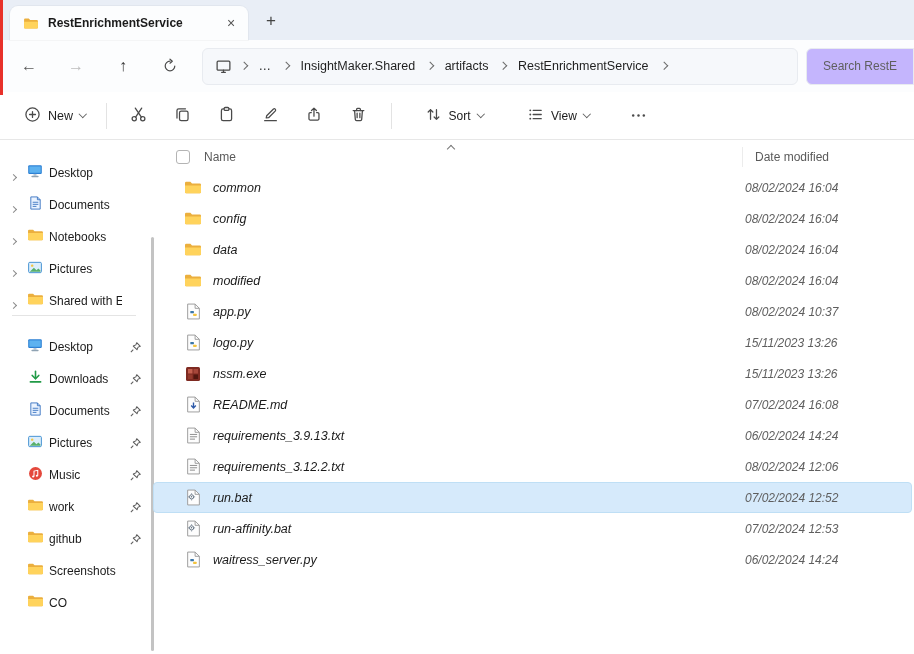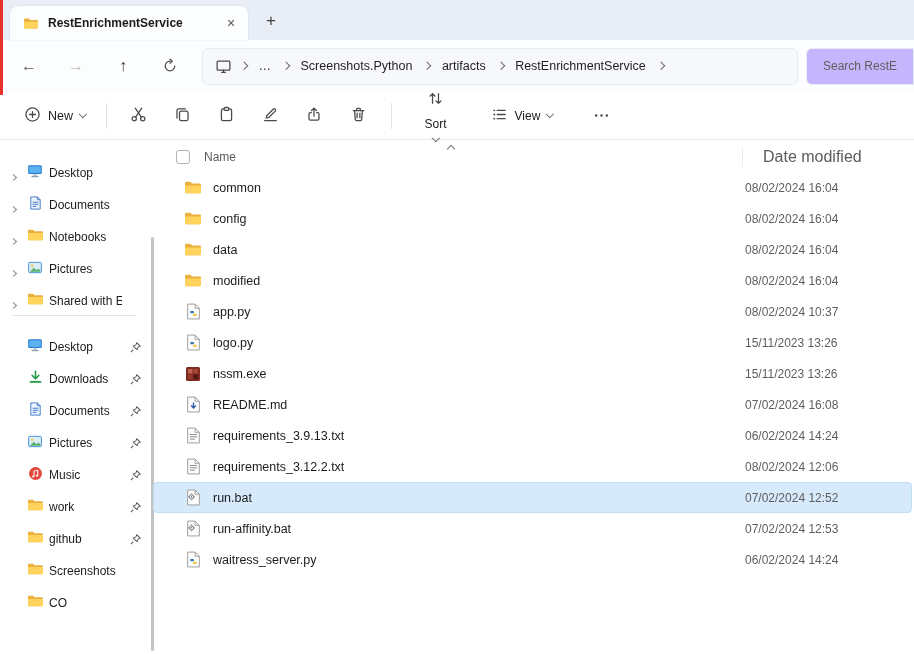--- a/index.html
+++ b/index.html
@@ -48,21 +48,21 @@
     font-family: "Liberation Sans", sans-serif; font-size: 12px; color: #5f5f5f; white-space: nowrap;
   }
 
   
   .toolbar { height: 48px; display: flex; align-items: center; padding: 0 14px; background: #fff; border-bottom: 1px solid #e7e7e7; }
   .tb-new { display: flex; align-items: center; gap: 7px; padding: 7px 10px; border-radius: 5px; flex: 0 0 auto; }
   .tb-new-label { font-size: 12.5px; color: #1f1f1f; }
   .tb-sep { width: 1px; height: 26px; background: #e3e3e3; margin: 0 10px; flex: 0 0 auto; }
   .tb-icon-btn { width: 40px; height: 36px; display: flex; align-items: center; justify-content: center; border-radius: 5px; margin: 0 2px; flex: 0 0 auto; }
   .tb-drop { display: flex; align-items: center; gap: 7px; padding: 7px 9px; border-radius: 5px; flex: 0 0 auto; }
-  .tb-drop.sort { margin-left: 14px; flex-direction: column; }
+  .tb-drop.sort { margin-left: 14px; }
   .tb-drop.view { margin-left: 26px; }
   .tb-more { width: 36px; height: 36px; display: flex; align-items: center; justify-content: center; margin-left: 22px; border-radius: 5px; }
   .chev-down { display: inline-block; width: 5.5px; height: 5.5px; border-right: 1.2px solid #5f5f5f; border-bottom: 1.2px solid #5f5f5f; transform: rotate(45deg); margin-top: -3px; }
 
   
   .app-body { display: flex; height: 514px; position: relative; }
 
   
   .sidebar { width: 148px; padding-top: 8px; overflow: hidden; flex: 0 0 auto; }
   .side-item { display: flex; align-items: flex-end; height: 32px; padding-left: 4px; gap: 5px; border-radius: 4px; margin: 0 1px; }
@@ -75,22 +75,22 @@
 
   .side-scroll { position: absolute; left: 148px; top: 0; width: 8px; height: 100%; flex: 0 0 auto; }
   .side-scroll .thumb { position: absolute; left: 2.5px; top: 97px; width: 3px; height: calc(100% - 100px); background: #c3c3c3; border-radius: 2px; }
 
   
   .content { flex: 1; padding-top: 2px; position: relative; overflow: hidden; }
   .list-header { display: flex; align-items: center; height: 30px; padding-left: 28px; color: #5a5a5a; position: relative; }
   .hdr-checkbox { width: 14px; height: 14px; border: 1px solid #b4b4b4; border-radius: 3px; background: #fff; margin-right: 14px; flex: 0 0 auto; }
   .hdr-name { flex: 1; font-size: 12px; }
   .sort-caret { position: absolute; left: 300px; top: 4px; width: 6px; height: 6px; border-right: 1.2px solid #777; border-bottom: 1.2px solid #777; transform: rotate(-135deg); }
-  .hdr-date { width: 172px; font-size: 16px; border-left: 1px solid #ececec; padding-left: 20px; height: 20px; display: flex; align-items: center; flex: 0 0 auto; }
-  .file-row { display: flex; align-items: center; height: 31px; padding-left: 30px; border: 1px solid transparent; border-radius: 4px; margin: 0 2px 0 5px; }
+  .hdr-date { width: 172px; font-size: 12px; border-left: 1px solid #ececec; padding-left: 12px; height: 20px; display: flex; align-items: center; flex: 0 0 auto; }
+  .file-row { display: flex; align-items: center; height: 31px; padding-left: 30px; border: 1px solid transparent; border-radius: 4px; margin: 0 2px 0 5px; font-style: italic; }
   .file-row.selected { background: var(--sel-bg, #d6eafb); border-color: var(--sel-border, #bfdff5); }
   .file-icon { width: 18px; height: 18px; margin-right: 11px; display: flex; align-items: center; justify-content: center; flex: 0 0 auto; }
   .file-name { flex: 1; font-size: 12.5px; white-space: nowrap; overflow: hidden; }
   .file-date { width: 172px; padding-left: 6px; color: #5e5e5e; font-size: 12px; flex: 0 0 auto; }
 </style>
 </head>
 <body>
 
 <div class="window">
   <div class="red-edge"></div>
@@ -127,21 +127,21 @@
             <g fill="none" stroke="#4a4a4a" stroke-width="1.2" stroke-linecap="round" stroke-linejoin="round">
               <rect x="2" y="3" width="12" height="8.5" rx="1"></rect>
               <path d="M6.3 13.6 H9.7 M8 11.5 V13.6"></path>
             </g>
           </svg>
         </span>
       <span class="cr"></span>
       <span class="crumb">…</span>
       <span id="crumb-items" style="display:flex;align-items:center;">
           <span class="cr"></span>
-          <span class="crumb">Screenshots.Python</span>
+          <span class="crumb">InsightMaker.Shared</span>
           <span class="cr"></span>
           <span class="crumb">artifacts</span>
           <span class="cr"></span>
           <span class="crumb">RestEnrichmentService</span>
           <span class="cr"></span>
         </span>
     </div>
     <div class="searchbox">
       <input type="text" readonly="" value="Search RestEn" style="">
     </div>

